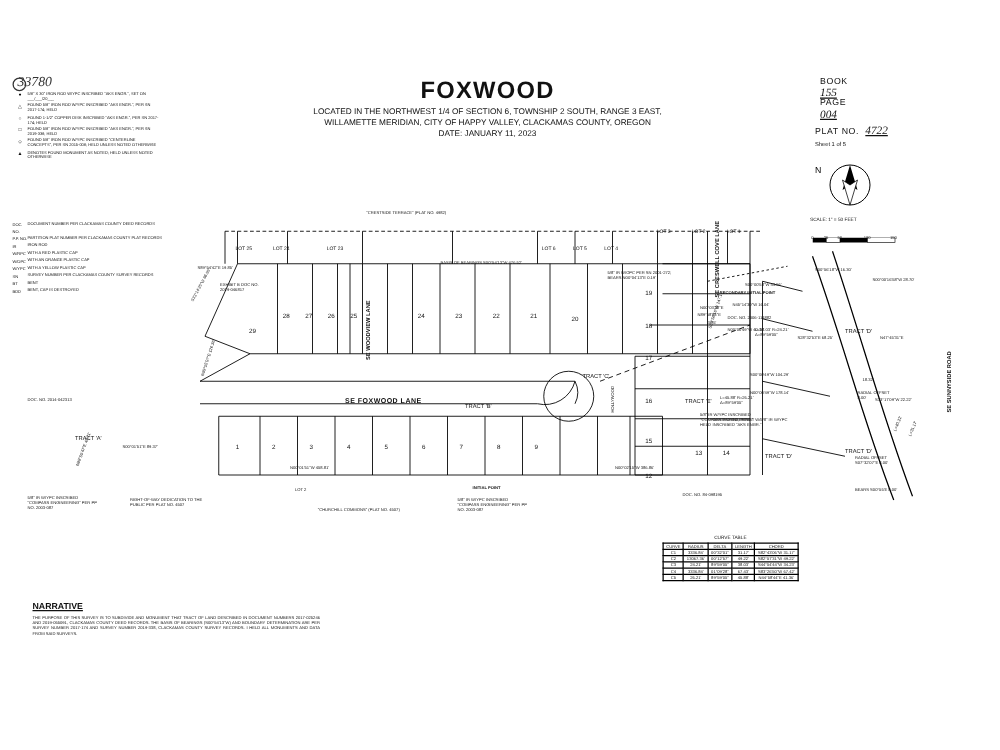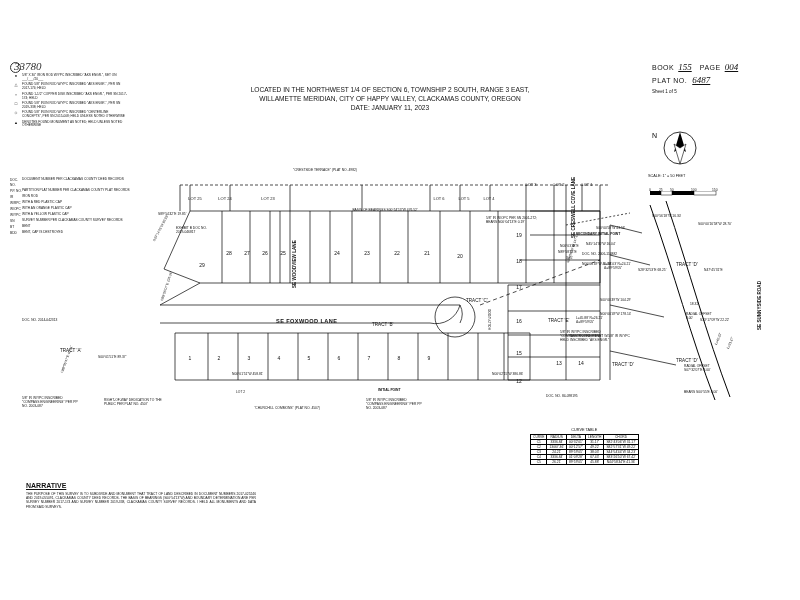--- a/index.html
+++ b/index.html
@@ -28,35 +28,36 @@
   .narr-title{font-size:7px;font-weight:bold;text-decoration:underline;}
   .hand{font-family:"Liberation Serif", serif;font-style:italic;}
   .bookline{font-size:7px;letter-spacing:0.5px;}
   .bookval{font-family:"Liberation Serif", serif;font-size:9px;text-decoration:underline;}
 </style>
 </head>
 <body>
 
 <div id="sheet">
 
+  <div class="abs ttl ctr" style="left:220px;top:62px;width:340px;font-size:19px;">FOXWOOD</div>
 
   <div class="abs ctr" style="left:180px;top:86px;width:420px;font-size:6.6px;">LOCATED IN THE NORTHWEST 1/4 OF SECTION 6, TOWNSHIP 2 SOUTH, RANGE 3 EAST,</div>
   <div class="abs ctr" style="left:180px;top:95px;width:420px;font-size:6.6px;">WILLAMETTE MERIDIAN, CITY OF HAPPY VALLEY, CLACKAMAS COUNTY, OREGON</div>
   <div class="abs ctr" style="left:180px;top:104px;width:420px;font-size:6.6px;">DATE: JANUARY 11, 2023</div>
 
   <div class="abs" style="left:652px;top:62px;width:140px;">
-    <div style="display:flex;align-items:baseline;">
+    <div style="display:flex;align-items:baseline;flex-direction:column;">
       <span class="bookline">BOOK</span>
       <span class="bookval hand" style="margin:0 8px 0 4px;">155</span>
       <span class="bookline">PAGE</span>
       <span class="bookval hand" style="margin-left:4px;">004</span>
     </div>
     <div style="display:flex;align-items:baseline;margin-top:3px;">
       <span class="bookline">PLAT NO.</span>
-      <span class="bookval hand" style="margin-left:5px;">6487</span>
+      <span class="bookval hand" style="margin-left:5px;">4722</span>
     </div>
     <div class="sm" style="margin-top:4px;">Sheet 1 of 5</div>
   </div>
 
   <div class="abs hand" style="left:14px;top:60px;font-size:11px;color:#333;">33780</div>
   <div class="abs" style="left:10px;top:62px;width:9px;height:9px;border:0.8px solid #333;border-radius:50%;"></div>
 
   <div class="abs" style="left:10px;top:74px;width:118px;">
     <div class="legend-row">
       <div class="legend-sym">●</div>

